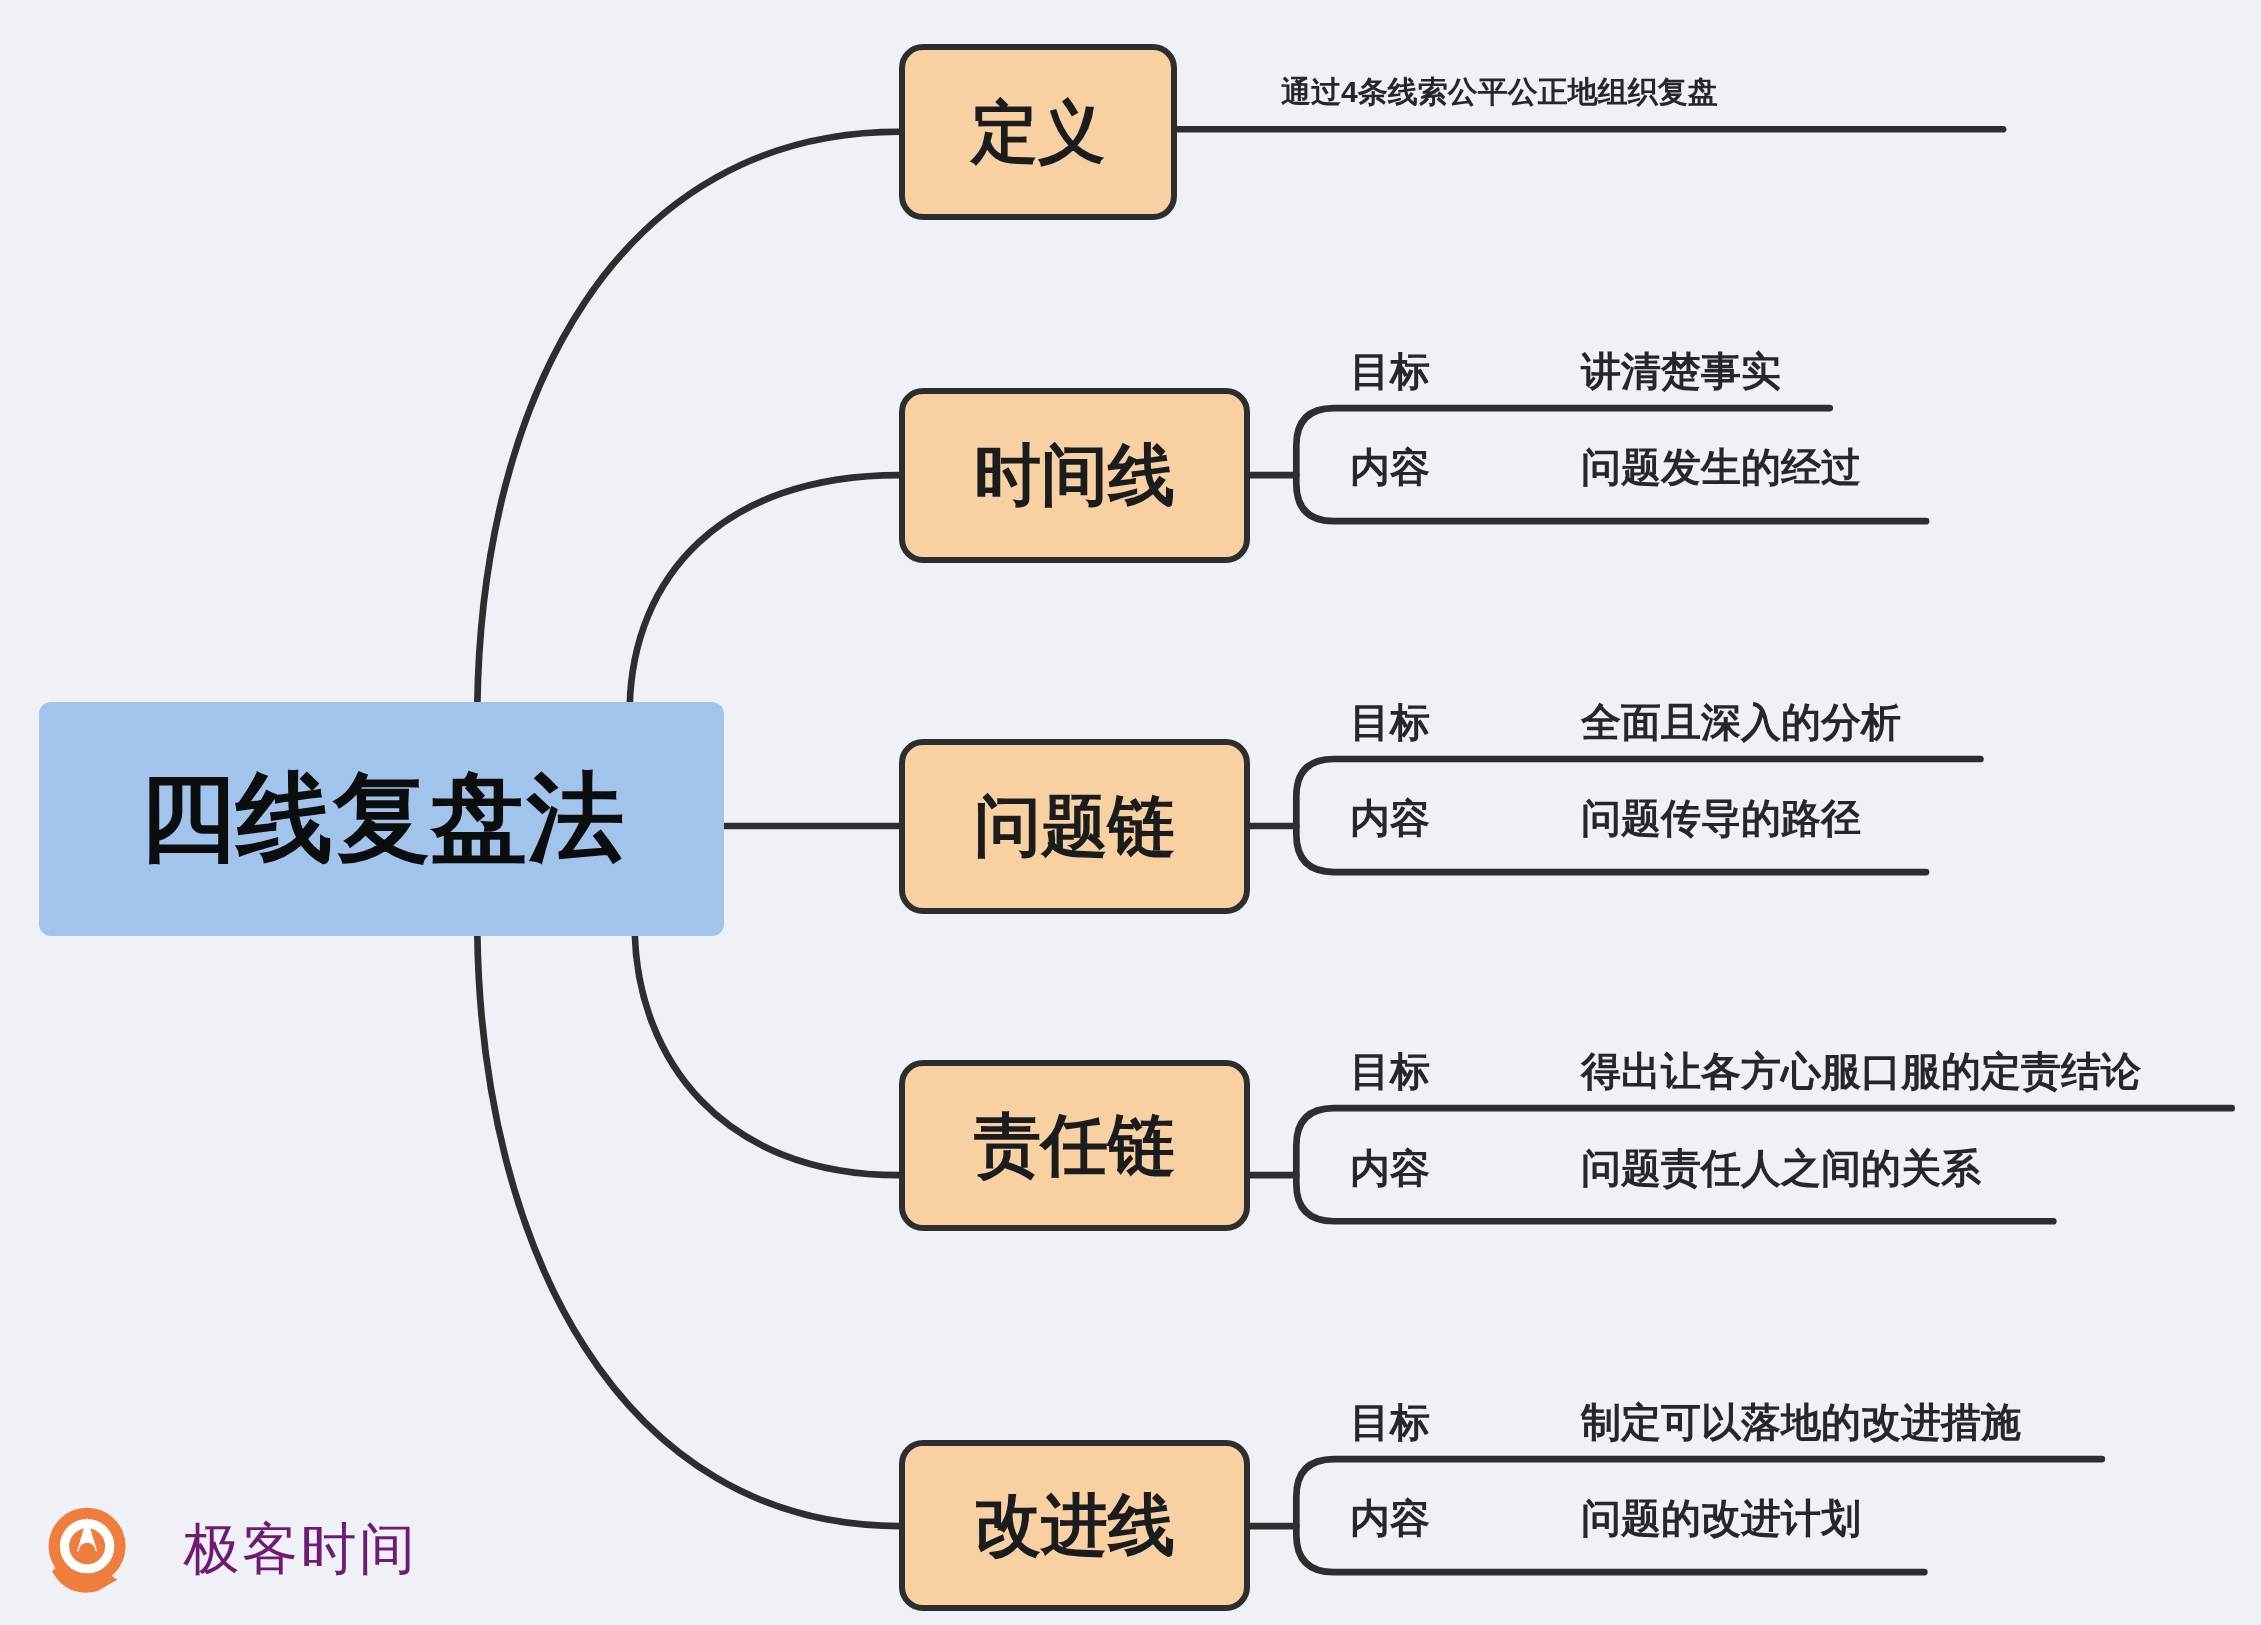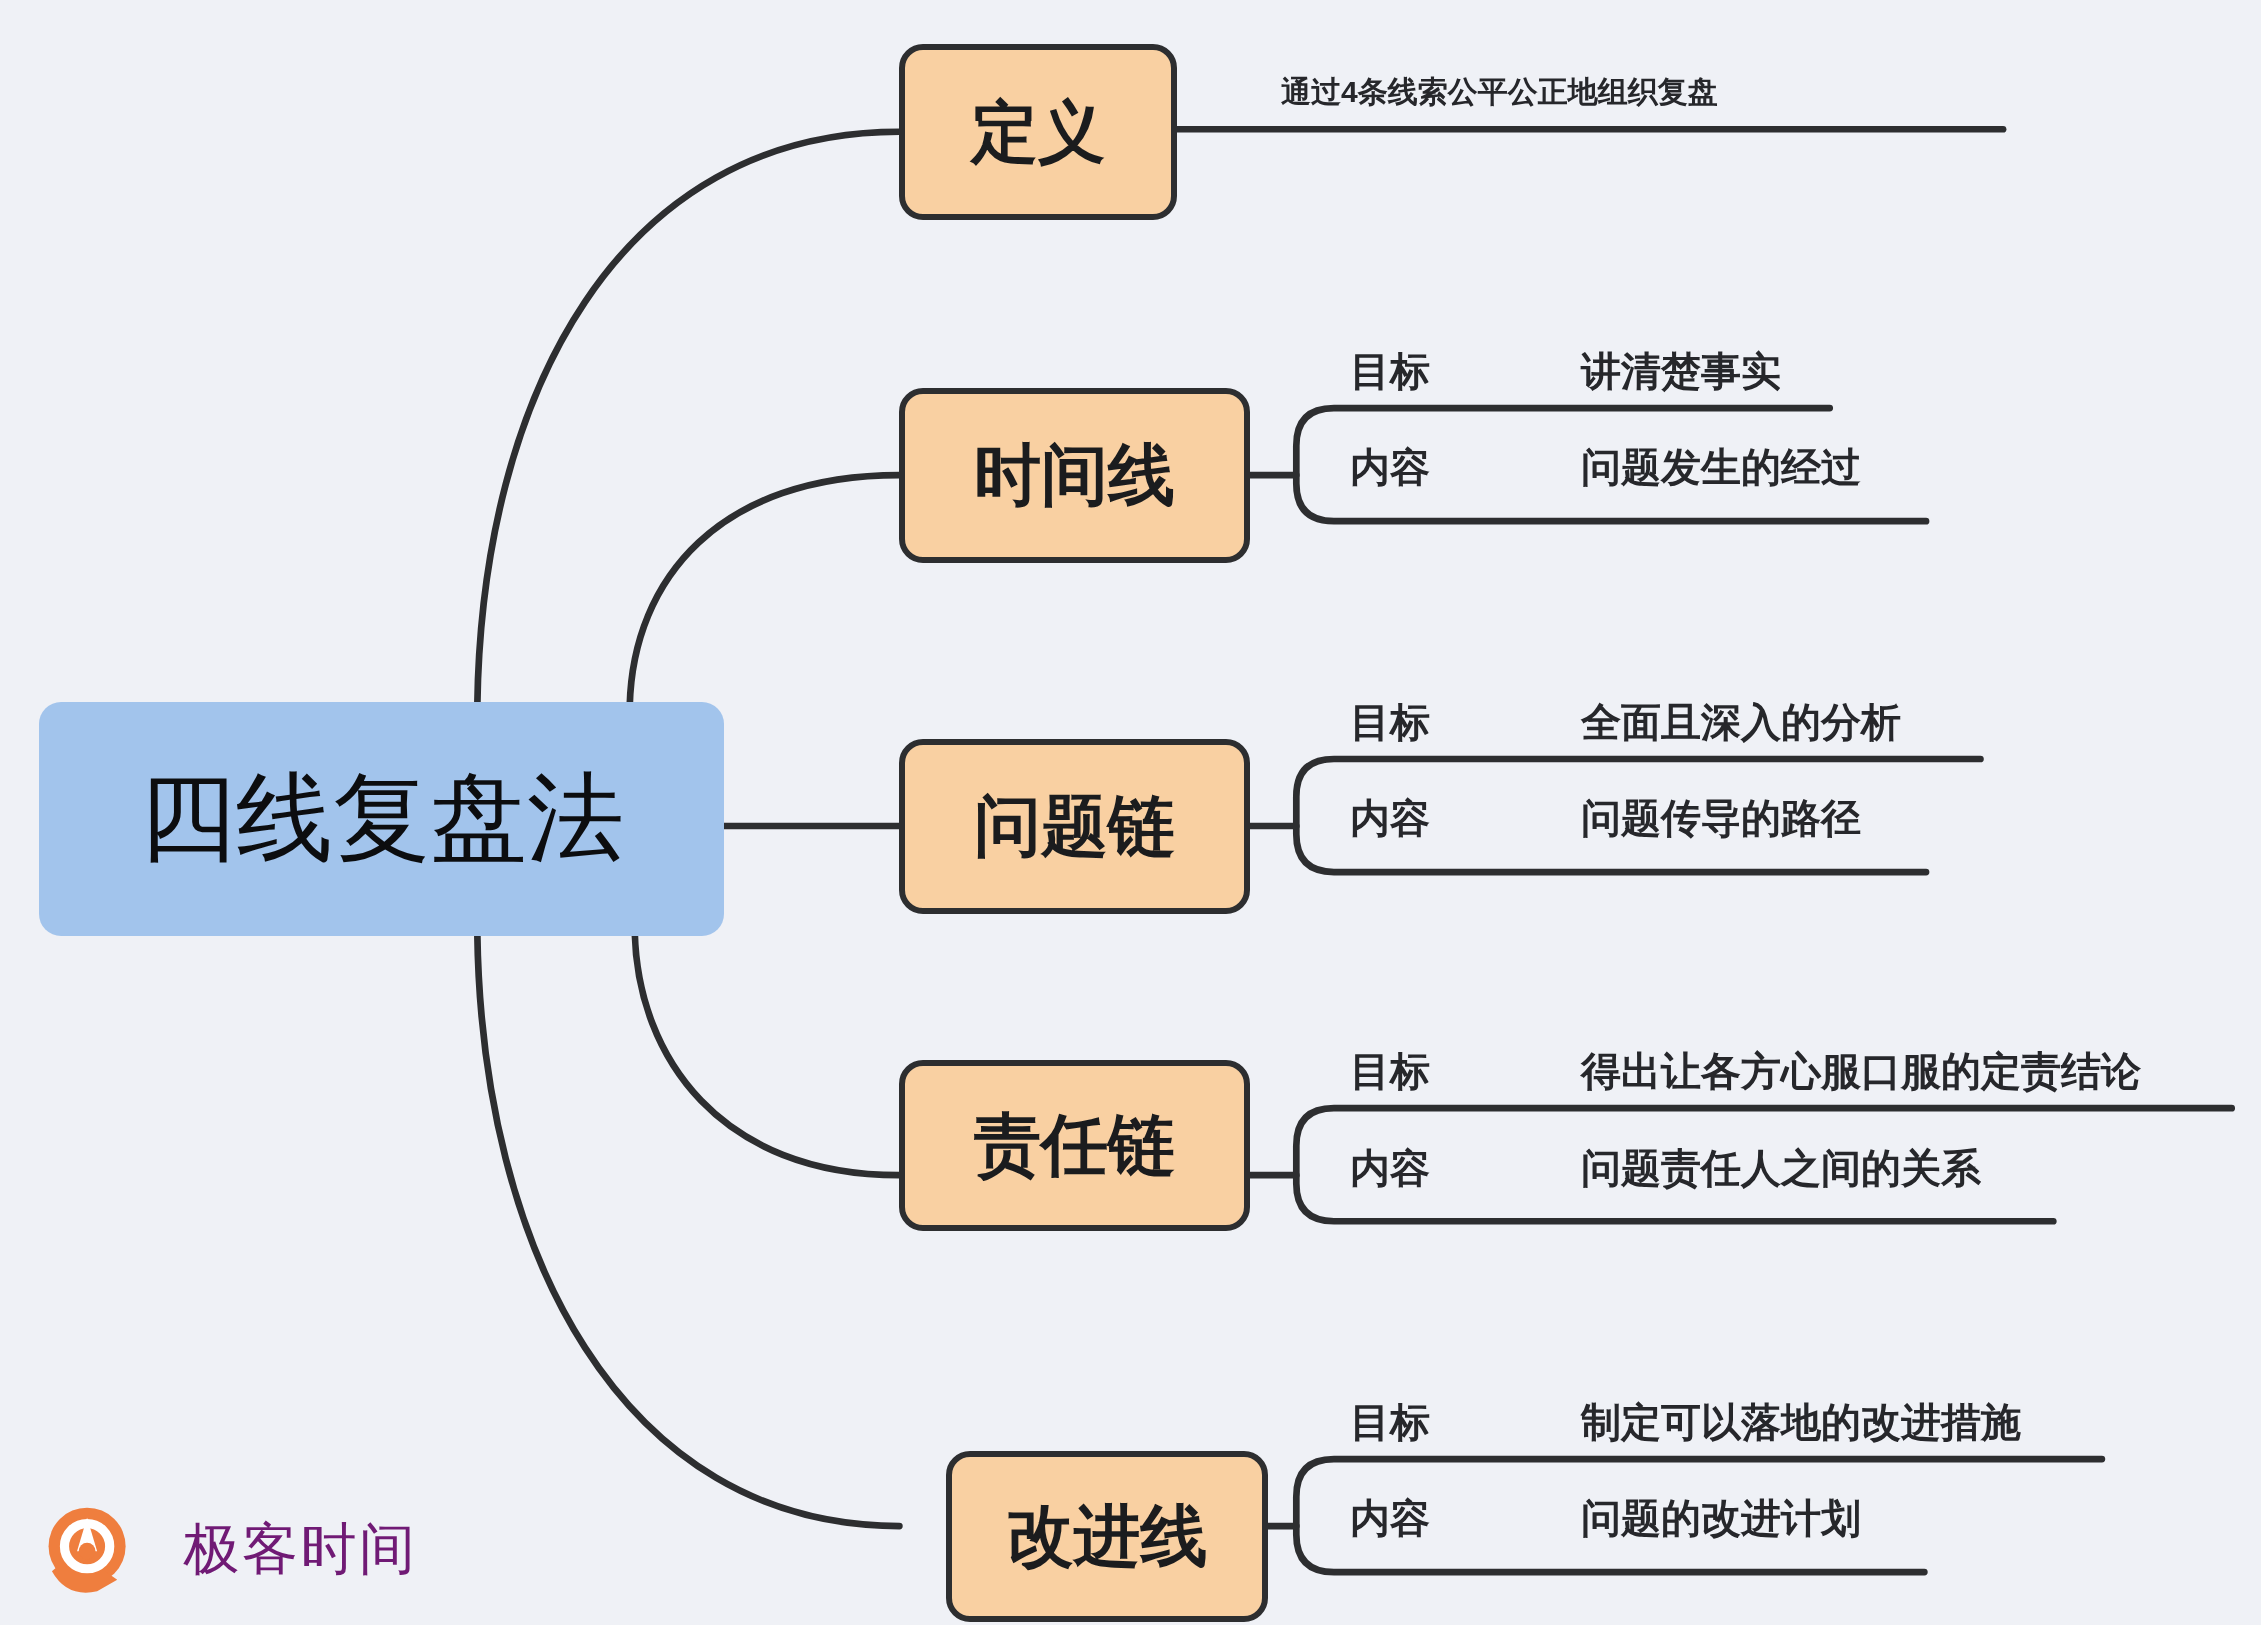--- a/index.html
+++ b/index.html
@@ -18,23 +18,23 @@
     border:6.7px solid #2d2e30;
     border-radius:24px;
     display:flex;align-items:center;justify-content:center;
     font-size:67px;font-weight:700;color:#1b1c1e;
     white-space:nowrap;
   }
   .root{
     position:absolute;
     box-sizing:border-box;
     background:#a2c4ec;
-    border-radius:22px;
+    border-radius:12px;
     display:flex;align-items:center;justify-content:center;
-    font-size:97px;font-weight:400;color:#0c0d0f;
+    font-size:97px;font-weight:700;color:#0c0d0f;
     white-space:nowrap;
   }
   .row{
     position:absolute;
     display:flex;align-items:flex-end;
     height:52px;line-height:52px;
     font-size:40px;font-weight:700;color:#26272b;
     white-space:nowrap;
   }
   .row .lbl{display:inline-block;width:231px;}
@@ -131,21 +131,21 @@
   </div>
   <div class="row" style="left:1350px;top:1045px;">
     <span class="lbl">目标</span>
     <span class="val">得出让各方心服口服的定责结论</span>
   </div>
   <div class="row" style="left:1350px;top:1142px;">
     <span class="lbl">内容</span>
     <span class="val">问题责任人之间的关系</span>
   </div>
 
-  <div class="topic" style="left:946px;top:1440px;width:322px;height:171px;margin-top:11px;">
+  <div class="topic" style="left:899px;top:1440px;width:351px;height:171px;">
     <span>改进线</span>
   </div>
   <div class="row" style="left:1350px;top:1396px;">
     <span class="lbl">目标</span>
     <span class="val">制定可以落地的改进措施</span>
   </div>
   <div class="row" style="left:1350px;top:1492px;">
     <span class="lbl">内容</span>
     <span class="val">问题的改进计划</span>
   </div>

